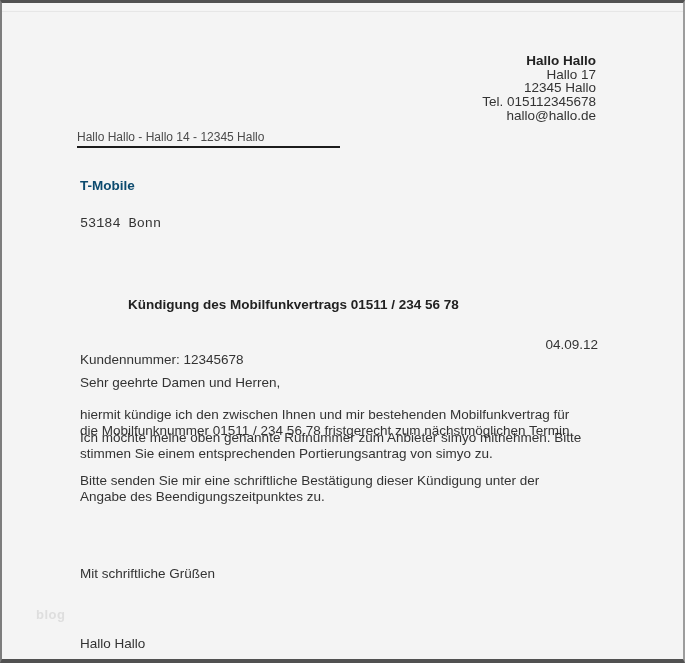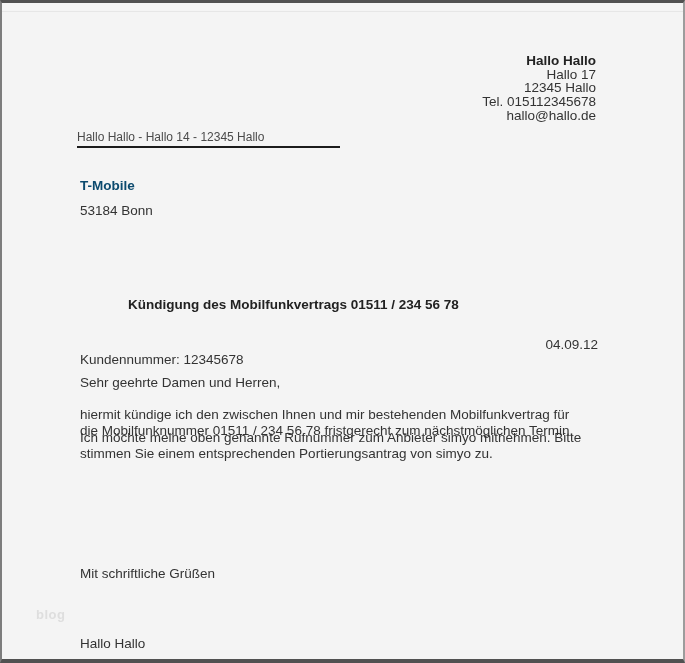--- a/index.html
+++ b/index.html
@@ -35,21 +35,21 @@
     font-size: 12px; color: #4a4a4a;
     border-bottom: 2px solid #1c1c1c;
     padding-bottom: 2px;
     white-space: nowrap;
   }
   .recipient {
     position: absolute; left: 78px; top: 176px;
     line-height: 14px;
   }
   .recipient .name { font-weight: bold; color: #0c4a6e; }
-  .recipient .city { margin-top: 11px; }
+  .recipient .city { margin-top: 24px; font-family: Liberation Mono, monospace; }
   .subject-block {
     position: absolute; left: 78px; top: 294px; width: 518px;
     line-height: 15px;
   }
   .subject-row {
     display: flex; justify-content: space-between; align-items: flex-start; padding-left: 48px;
   }
   .subject-title { font-weight: bold; color: #222; }
   .subject-date { font-weight: normal; color: #333; margin-top: 40px; }
   .body-text { position: absolute; left: 78px; width: 518px; line-height: 15.5px; }
@@ -92,16 +92,18 @@
       <span class="subject-date">04.09.12</span>
     </div>
     <div>Kundennummer: 12345678</div>
   </div>
 
   <div class="body-text salutation">Sehr geehrte Damen und Herren,</div>
   <div class="body-text p1 pre">hiermit kündige ich den zwischen Ihnen und mir bestehenden Mobilfunkvertrag für
 die Mobilfunknummer 01511 / 234 56 78 fristgerecht zum nächstmöglichen Termin.</div>
   <div class="body-text p2 pre">Ich möchte meine oben genannte Rufnummer zum Anbieter simyo mitnehmen. Bitte
 stimmen Sie einem entsprechenden Portierungsantrag von simyo zu.</div>
+  <div class="body-text p3 pre">Bitte senden Sie mir eine schriftliche Bestätigung dieser Kündigung unter der
+Angabe des Beendigungszeitpunktes zu.</div>
   <div class="body-text closing">Mit schriftliche Grüßen</div>
   <div class="watermark">blog</div>
   <div class="body-text signature">Hallo Hallo</div>
 </div>
 
 </body></html>

